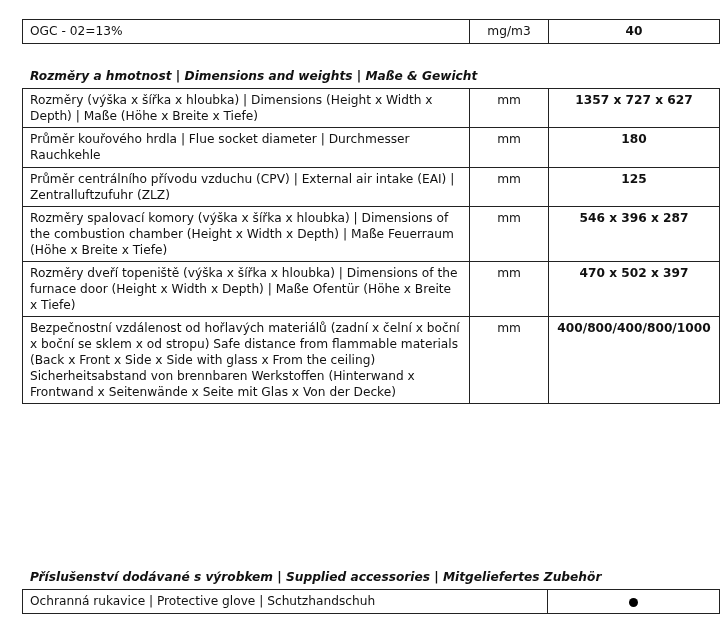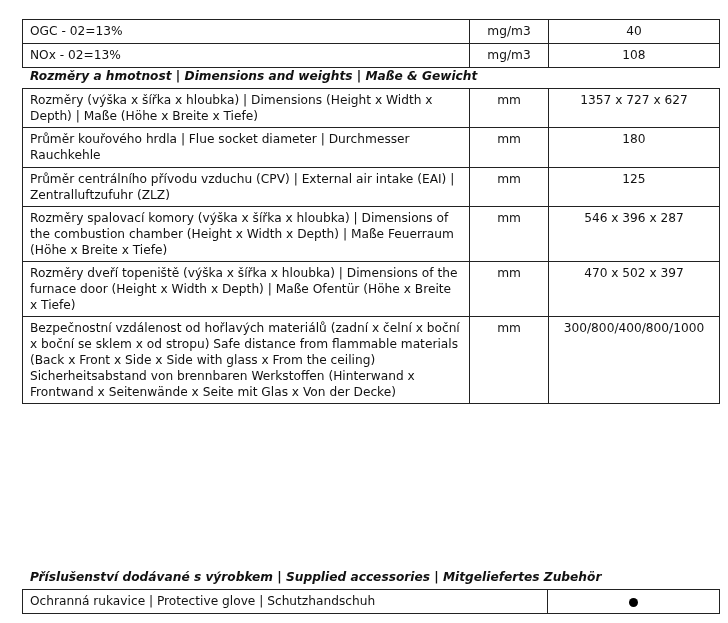--- a/index.html
+++ b/index.html
@@ -12,21 +12,21 @@
       border-collapse: collapse; table-layout: fixed;
     }
     table.spec td {
       border: 1.5px solid #222;
       vertical-align: top;
       padding: 3px 7px 3px 7px;
       line-height: 16px;
     }
     table.spec td.label { width: 432px; }
     table.spec td.unit { width: 64px; text-align: center; }
-    table.spec td.val { text-align: center; }
+    table.spec td.val { text-align: center; font-weight: bold; }
     .section {
       position: absolute; left: 30px;
       font-weight: bold; font-size: 12.2px; line-height: 16px; font-style: italic;
     }
     #t1 { top: 19px; }
     #t1 td { height: 17px; }
     #h1 { top: 68px; }
     #t2 { top: 88px; }
     #h2 { top: 569px; }
     #t3 { top: 589px; }
@@ -36,25 +36,20 @@
   </style>
 </head>
 <body>
 
 <table class="spec" id="t1">
   <tbody>
       <tr>
     <td class="label">OGC - 02=13%</td>
     <td class="unit">mg/m3</td>
     <td class="val">40</td>
-  </tr>
-  <tr>
-    <td class="label">NOx - 02=13%</td>
-    <td class="unit">mg/m3</td>
-    <td class="val">108</td>
   </tr>
 </tbody>
   </table>
 
 <div class="section" id="h1">Rozměry a hmotnost | Dimensions and weights | Maße &amp; Gewicht</div>
 
 <table class="spec" id="t2">
   <tbody>
       <tr>
     <td class="label" style="height:32px">Rozměry (výška x šířka x hloubka) | Dimensions (Height x Width x Depth) | Maße (Höhe x Breite x Tiefe)</td>
@@ -77,21 +72,21 @@
     <td class="val">546 x 396 x 287</td>
   </tr>
   <tr>
     <td class="label" style="height:48px">Rozměry dveří topeniště (výška x šířka x hloubka) | Dimensions of the furnace door (Height x Width x Depth) | Maße Ofentür (Höhe x Breite x Tiefe)</td>
     <td class="unit">mm</td>
     <td class="val">470 x 502 x 397</td>
   </tr>
   <tr>
     <td class="label" style="height:80px">Bezpečnostní vzdálenost od hořlavých materiálů (zadní x čelní x boční x boční se sklem x od stropu)  Safe distance from flammable materials (Back x Front x Side x Side with glass x From the ceiling) Sicherheitsabstand von brennbaren Werkstoffen (Hinterwand x Frontwand x Seitenwände x Seite mit Glas x Von der Decke)</td>
     <td class="unit">mm</td>
-    <td class="val">300/800/400/800/1000</td>
+    <td class="val">400/800/400/800/1000</td>
   </tr>
 </tbody>
   </table>
 
 <div class="section" id="h2">Příslušenství dodávané s výrobkem | Supplied accessories | Mitgeliefertes Zubehör</div>
 
 <table class="spec" id="t3">
   <tbody>
       <tr>
     <td class="label">Ochranná rukavice | Protective glove | Schutzhandschuh</td>

